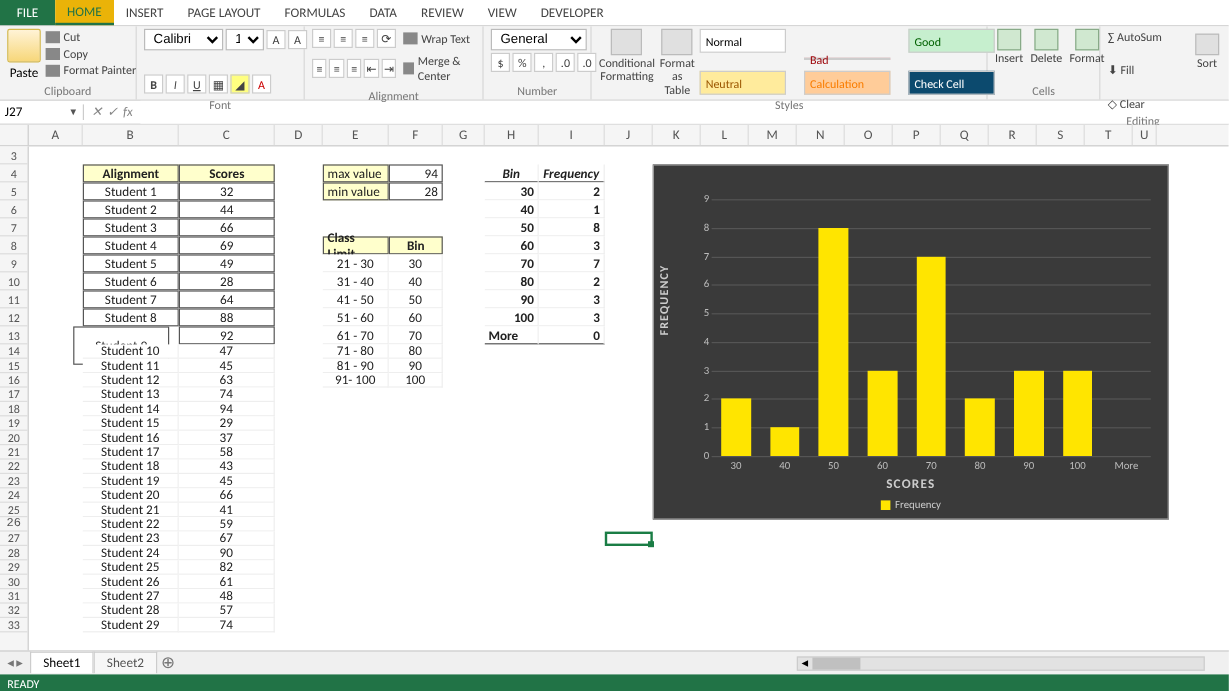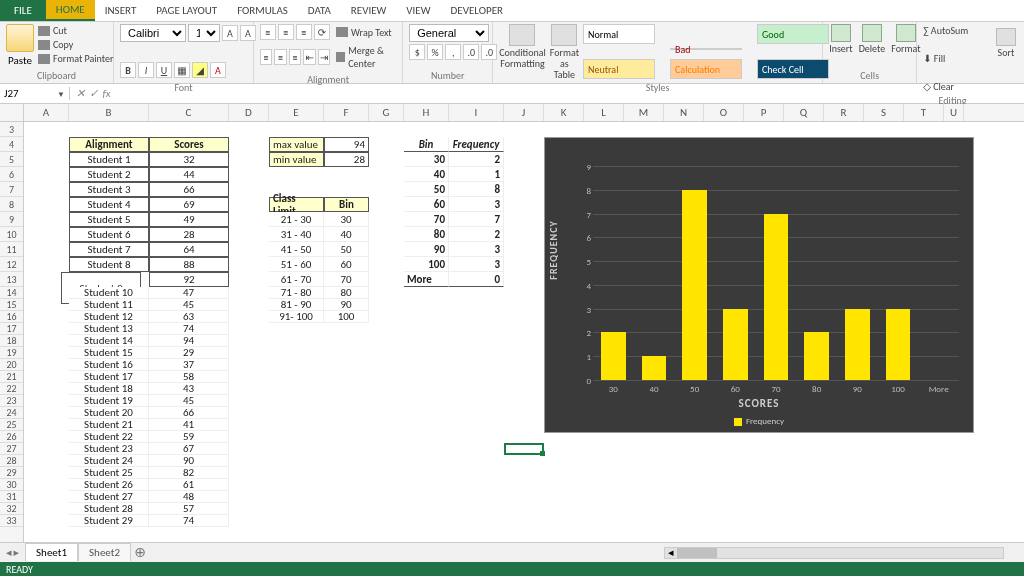--- a/index.html
+++ b/index.html
@@ -295,21 +295,21 @@
         <div class="row-hdr" style="height: 12px; line-height: 12px;">16</div>
         <div class="row-hdr" style="height: 12px; line-height: 12px;">17</div>
         <div class="row-hdr" style="height: 12px; line-height: 12px;">18</div>
         <div class="row-hdr" style="height: 12px; line-height: 12px;">19</div>
         <div class="row-hdr" style="height: 12px; line-height: 12px;">20</div>
         <div class="row-hdr" style="height: 12px; line-height: 12px;">21</div>
         <div class="row-hdr" style="height: 12px; line-height: 12px;">22</div>
         <div class="row-hdr" style="height: 12px; line-height: 12px;">23</div>
         <div class="row-hdr" style="height: 12px; line-height: 12px;">24</div>
         <div class="row-hdr" style="height: 12px; line-height: 12px;">25</div>
-        <div class="row-hdr" style="height: 12px; line-height: 12px;">26</div>
+        <div class="row-hdr" style="height: 12px; line-height: 12px; font-family: Liberation Mono, monospace;">26</div>
         <div class="row-hdr" style="height: 12px; line-height: 12px;">27</div>
         <div class="row-hdr" style="height: 12px; line-height: 12px;">28</div>
         <div class="row-hdr" style="height: 12px; line-height: 12px;">29</div>
         <div class="row-hdr" style="height: 12px; line-height: 12px;">30</div>
         <div class="row-hdr" style="height: 12px; line-height: 12px;">31</div>
         <div class="row-hdr" style="height: 12px; line-height: 12px;">32</div>
         <div class="row-hdr" style="height: 12px; line-height: 12px;">33</div>
       </div>
     <div class="cells" id="cells">
         <div class="cell hdr-y" style="left: 45px; top: 15px; width: 80px; height: 15px;">Alignment</div>

